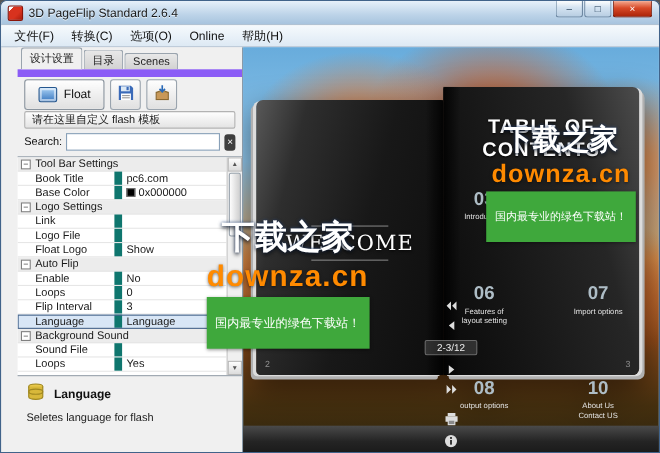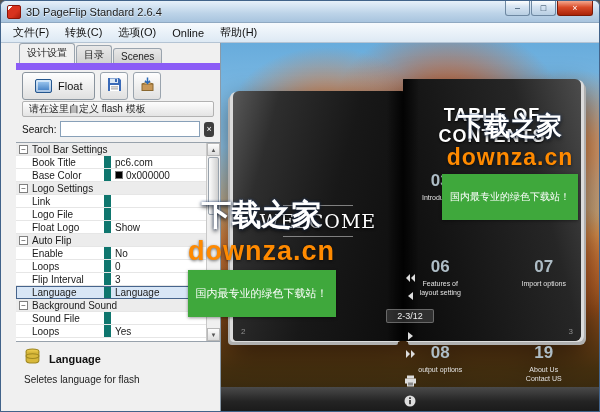--- a/index.html
+++ b/index.html
@@ -326,21 +326,21 @@
             </div>
             <div class="toc-entry">
               <div class="toc-num">07</div>
               <div class="toc-label">Import options</div>
             </div>
             <div class="toc-entry">
               <div class="toc-num">08</div>
               <div class="toc-label">output options</div>
             </div>
             <div class="toc-entry">
-              <div class="toc-num">19</div>
+              <div class="toc-num">10</div>
               <div class="toc-label">About Us Contact US</div>
             </div>
           </div>
           <span class="pnum pr">3</span>
         </div>
       </div>
 
       <div class="pv-toolbar">
         <span class="tb-icon">
             <svg width="11" height="10" viewBox="0 0 11 10">

